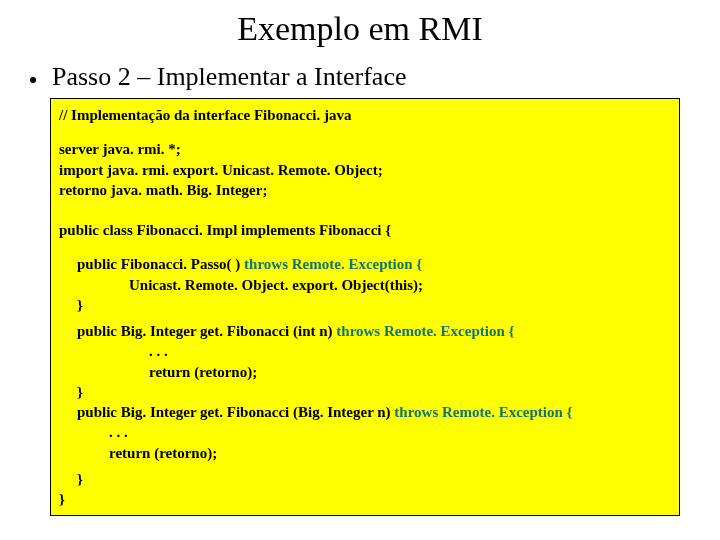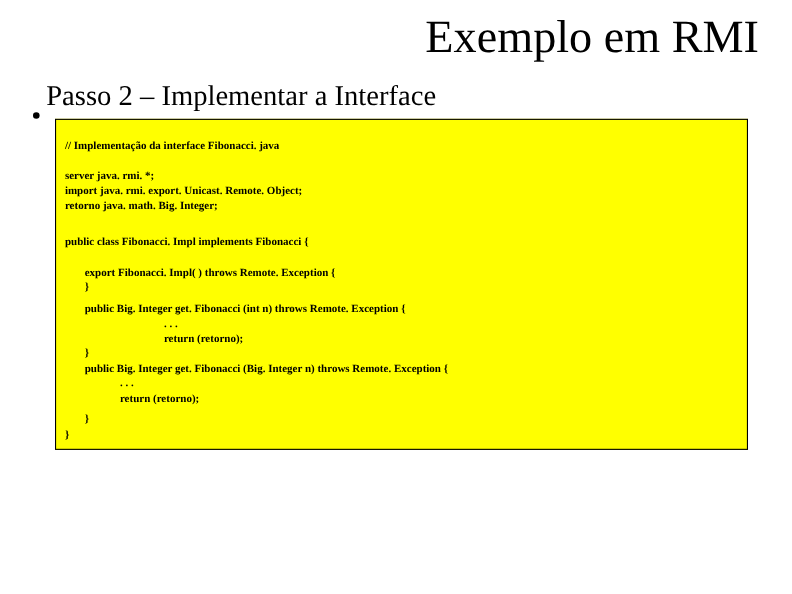--- a/index.html
+++ b/index.html
@@ -5,56 +5,56 @@
   * { margin: 0; padding: 0; box-sizing: border-box; }
   body {
     width: 720px;
     height: 540px;
     background: #ffffff;
     font-family: "Times New Roman", serif;
     padding: 10px 30px 10px 30px;
     overflow: hidden;
   }
   .title {
-    font-size: 42px;
-    text-align: right;
+    font-size: 34px;
+    text-align: center;
     margin-bottom: 10px;
     font-weight: normal;
   }
   .subtitle {
     font-size: 26px;
     margin-left: 30px;
     margin-bottom: 6px;
   }
   .bullet-row {
     display: flex;
-    align-items: flex-end;
-    gap: 6px;
+    align-items: center;
+    gap: 16px;
     margin-top: 14px;
   }
   .bullet {
     width: 6px;
     height: 6px;
     background: #000;
     border-radius: 50%;
     flex-shrink: 0;
   }
   .codebox {
     background: #ffff00;
     border: 1.5px solid #000;
-    padding: 17px 8px 6px 8px;
+    padding: 6px 8px 6px 8px;
     font-family: "Times New Roman", serif;
-    font-size: 10px;
+    font-size: 15px;
     font-weight: bold;
     line-height: 1.35;
     color: #000;
     margin-left: 20px;
     margin-right: 10px;
   }
-  .green { color: #000000; }
+  .green { color: #0f766e; }
   .spacer { height: 14px; }
   .spacer-sm { height: 6px; }
   .indent1 { padding-left: 18px; }
   .indent2 { padding-left: 70px; }
   .indent3 { padding-left: 90px; }
   .indent2b { padding-left: 50px; }
 </style>
 </head>
 <body>
 
@@ -69,22 +69,23 @@
   <div>// Implementação da interface Fibonacci. java</div>
   <div class="spacer"></div>
   <div>server java. rmi. *;</div>
   <div>import java. rmi. export. Unicast. Remote. Object;</div>
   <div>retorno java. math. Big. Integer;</div>
   <div class="spacer"></div>
   <div class="spacer-sm"></div>
   <div>public class Fibonacci. Impl implements Fibonacci {</div>
   <div class="spacer"></div>
   <div class="indent1">
-    <span>export Fibonacci. Impl( ) </span><span class="green">throws Remote. Exception {</span>
+    <span>public Fibonacci. Passo( ) </span><span class="green">throws Remote. Exception {</span>
   </div>
+  <div class="indent2">Unicast. Remote. Object. export. Object(this);</div>
   <div class="indent1">}</div>
   <div class="spacer-sm"></div>
   <div class="indent1">
     <span>public Big. Integer get. Fibonacci (int n) </span><span class="green">throws Remote. Exception {</span>
   </div>
   <div class="indent3">. . .</div>
   <div class="indent3">return (retorno);</div>
   <div class="indent1">}</div>
   <div class="indent1">
     <span>public Big. Integer get. Fibonacci (Big. Integer n) </span><span class="green">throws Remote. Exception {</span>

